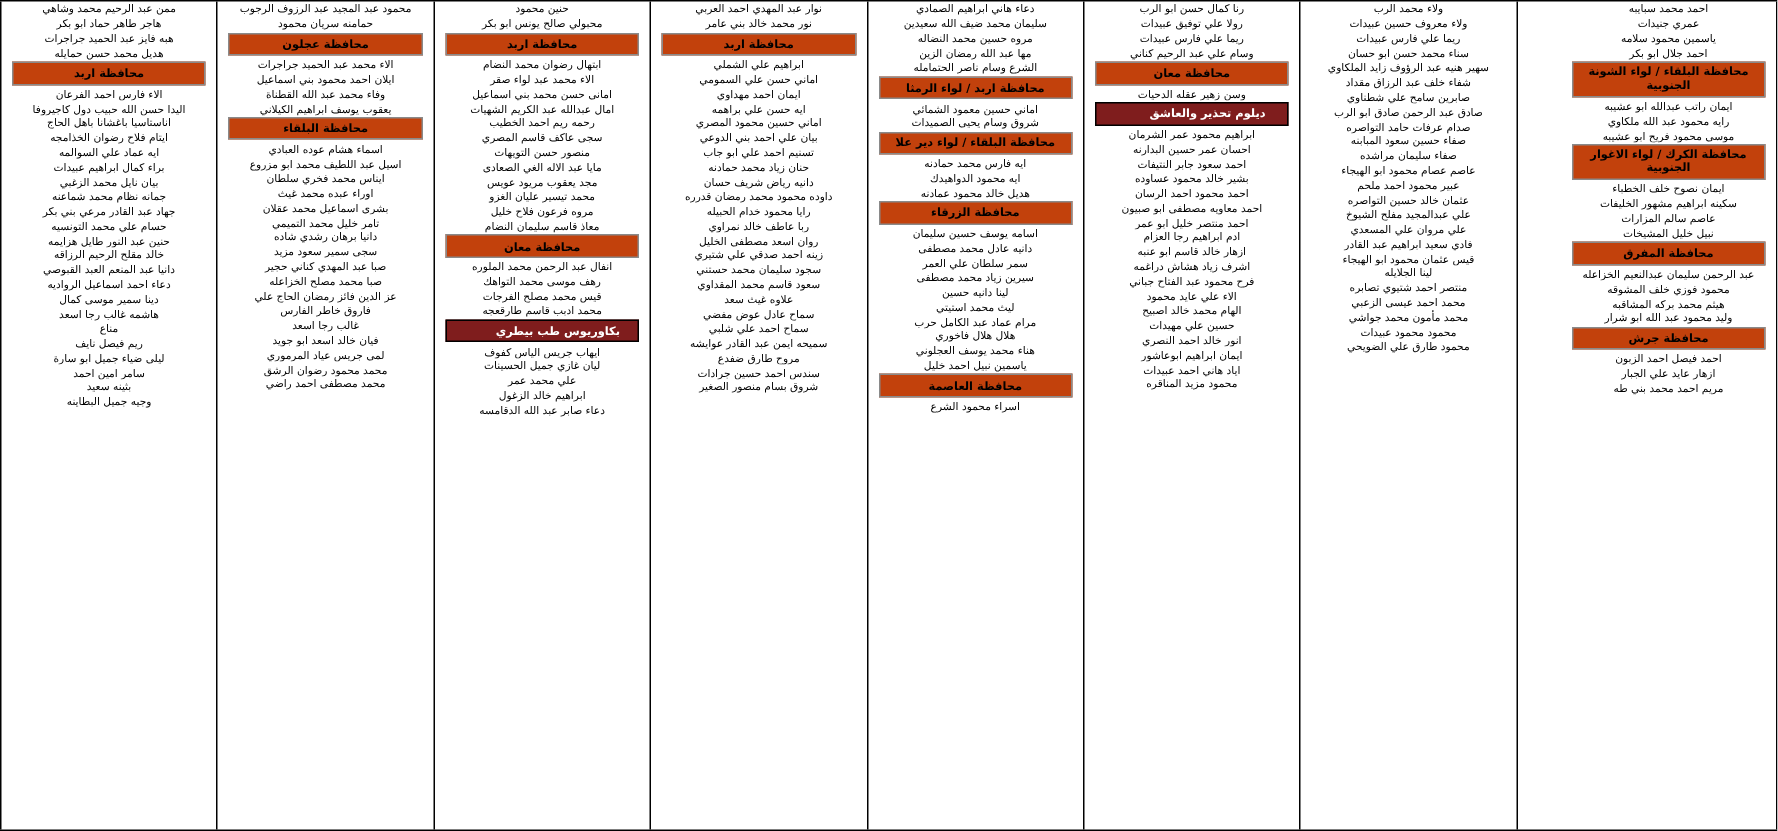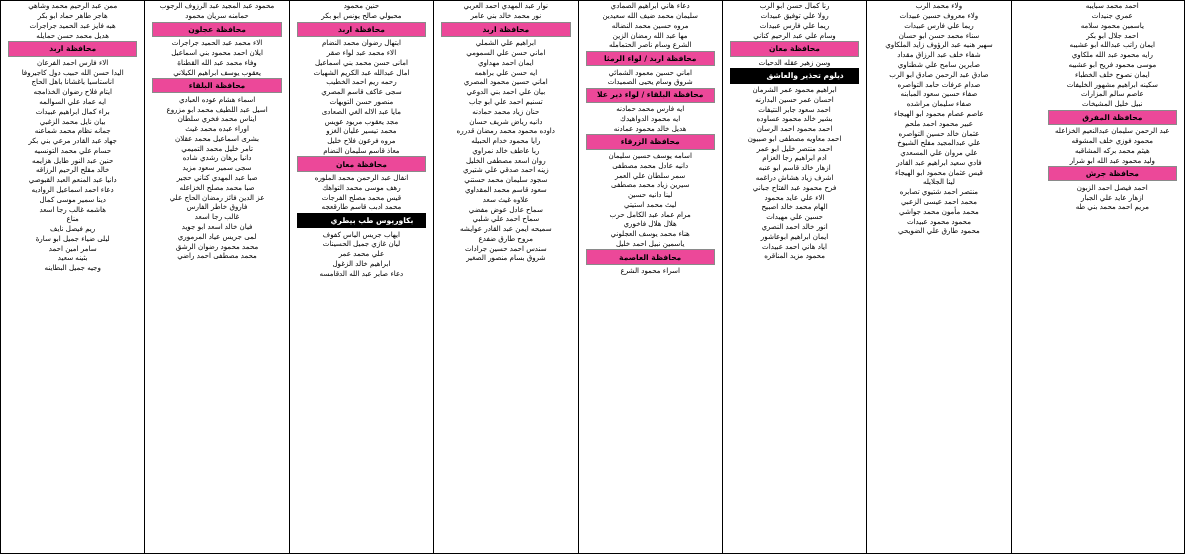--- a/index.html
+++ b/index.html
@@ -34,51 +34,53 @@
     line-height:1.0;
     text-align:center;
     color:#000;
     padding:1.35px 0;
     white-space:nowrap;
     overflow:hidden;
     text-overflow:clip;
     letter-spacing:0px;
   }
   .hdr{
-    background:#ec4899;
+    background:#c2410c;
     font-weight:bold;
     font-size:7.6px;
     text-align:center;
     padding:2.2px 0;
     margin:1px 6px;
     color:#000;
     border:1px solid #8a8a8a;
     white-space:nowrap;
     overflow:hidden;
   }
   .hdr.two{white-space:normal;line-height:1.15;}
   .hdr.dark{
-    background:#000000;
+    background:#7f1d1d;
     color:#fff;
     border:1px solid #000;
     padding-left:21px;
   }
 </style>
 </head>
 <body>
 
 <div id="sheet">
     <div class="col">
       <div class="cell">احمد محمد سبايبه</div>
       <div class="cell">عمري جنيدات</div>
       <div class="cell">ياسمين محمود سلامه</div>
       <div class="cell">احمد جلال ابو بكر</div>
+      <div class="hdr two">محافظة البلقاء / لواء الشونة الجنوبية</div>
       <div class="cell">ايمان راتب عبدالله ابو عشيبه</div>
       <div class="cell">رايه محمود عبد الله ملكاوي</div>
       <div class="cell">موسى محمود فريح ابو عشيبه</div>
+      <div class="hdr two">محافظة الكرك / لواء الاغوار الجنوبية</div>
       <div class="cell">ايمان نصوح خلف الخطباء</div>
       <div class="cell">سكينه ابراهيم مشهور الخليفات</div>
       <div class="cell">عاصم سالم المزارات</div>
       <div class="cell">نبيل خليل المشيخات</div>
       <div class="hdr">محافظة المفرق</div>
       <div class="cell">عبد الرحمن سليمان عبدالنعيم الخزاعله</div>
       <div class="cell">محمود فوزي خلف المشوقه</div>
       <div class="cell">هيثم محمد بركه المشاقبه</div>
       <div class="cell">وليد محمود عبد الله ابو شرار</div>
       <div class="hdr">محافظة جرش</div>

